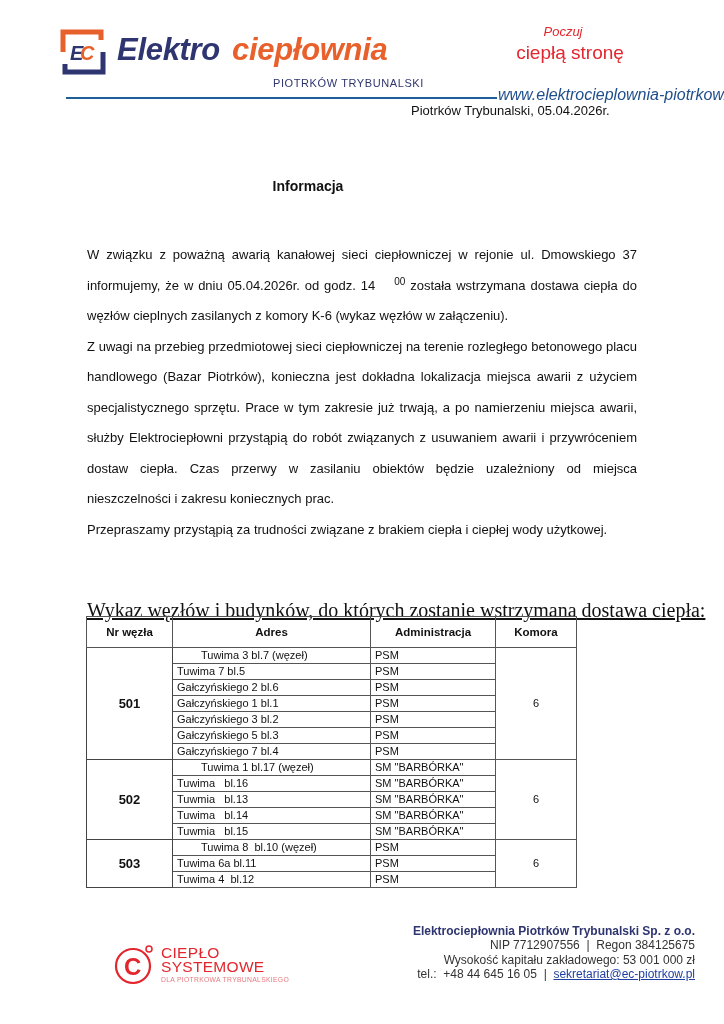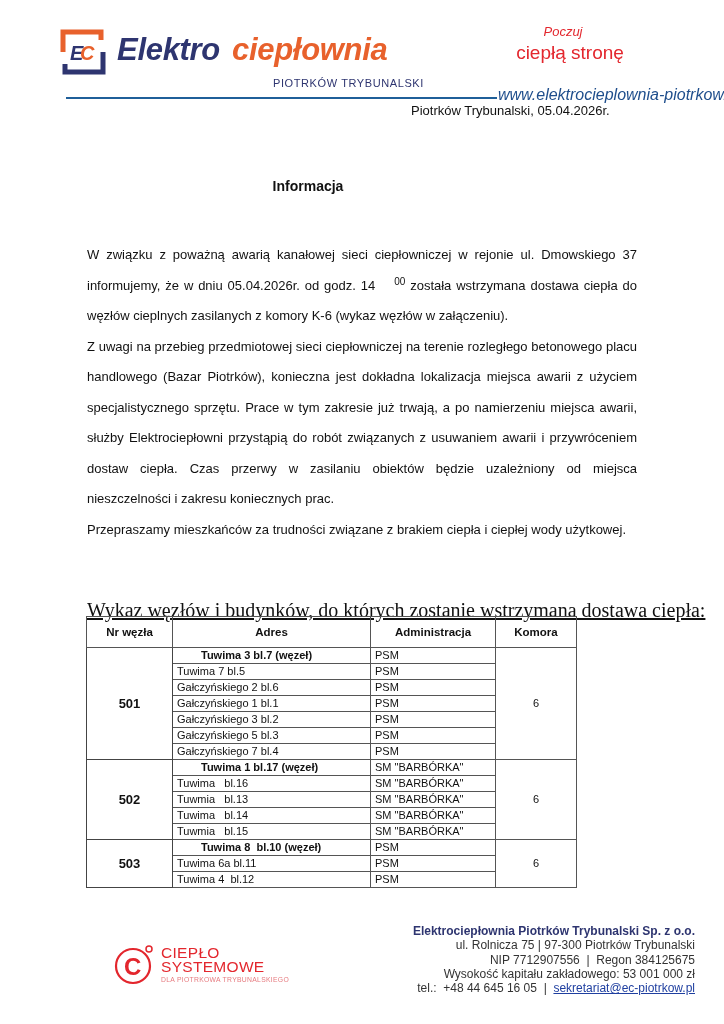--- a/index.html
+++ b/index.html
@@ -31,21 +31,21 @@
   .list-caption { position: absolute; left: 87px; top: 599px; font-family: "Liberation Serif", serif; font-size: 20px; text-decoration: underline; white-space: nowrap; }
 
   
   table.nodes { position: absolute; left: 86px; top: 616px; border-collapse: collapse; font-size: 11px; }
   table.nodes th, table.nodes td { border: 1px solid #555; padding: 0 4px; height: 15px; line-height: 15px; }
   table.nodes th { height: 30px; font-size: 11.5px; font-weight: bold; text-align: center; }
   table.nodes td.node { text-align: center; font-weight: bold; font-size: 13px; width: 77px; border-color: #444; }
   table.nodes td.addr { width: 165px; }
   table.nodes td.adm { width: 116px; }
   table.nodes td.kom { width: 72px; text-align: center; }
-  table.nodes td.bold { font-weight: bold; padding-left: 28px; }
+  table.nodes td.bold { font-weight: normal; padding-left: 28px; }
   .c-node { width: 77px; } .c-addr { width: 165px; } .c-adm { width: 116px; } .c-kom { width: 72px; }
 
   
   .footer-logo { position: absolute; left: 113px; top: 943px; width: 200px; height: 50px; }
   .fl-mark { position: absolute; left: 0; top: 0; }
   .fl-t1, .fl-t2 { position: absolute; left: 48px; font-size: 15.5px; color: #e3262d; letter-spacing: 0.3px; line-height: 15px; white-space: nowrap; }
   .fl-t1 { top: 2px; } .fl-t2 { top: 16px; }
   .fl-t3 { position: absolute; left: 48px; top: 33px; font-size: 6.8px; color: #e67a7f; letter-spacing: 0.3px; white-space: nowrap; }
 
   .company { position: absolute; right: 29px; top: 924px; text-align: right; font-size: 12px; line-height: 14.3px; color: #333; }
@@ -75,21 +75,21 @@
 
 <div class="rule"></div>
 <div class="website">www.elektrocieplownia-piotrkow.pl</div>
 <div class="place-date">Piotrków Trybunalski, 05.04.2026r.</div>
 
 <div class="title">Informacja</div>
 
 <div class="body">
   <p><span>W związku z poważną awarią kanałowej sieci ciepłowniczej w rejonie ul. Dmowskiego 37 informujemy, że w dniu 05.04.2026r. od godz. 14</span><sup>00</sup><span> została wstrzymana dostawa ciepła do węzłów cieplnych zasilanych z komory K-6 (wykaz węzłów w załączeniu).</span></p>
   <p>Z uwagi na przebieg przedmiotowej sieci ciepłowniczej na terenie rozległego betonowego placu handlowego (Bazar Piotrków), konieczna jest dokładna lokalizacja miejsca awarii z użyciem specjalistycznego sprzętu. Prace w tym zakresie już trwają, a po namierzeniu miejsca awarii, służby Elektrociepłowni przystąpią do robót związanych z usuwaniem awarii i przywróceniem dostaw ciepła. Czas przerwy w zasilaniu obiektów będzie uzależniony od miejsca nieszczelności i zakresu koniecznych prac.</p>
-  <p>Przepraszamy mieszkańców za trudności związane z brakiem ciepła i ciepłej wody użytkowej.</p>
+  <p>Przepraszamy przystąpią za trudności związane z brakiem ciepła i ciepłej wody użytkowej.</p>
 </div>
 
 <div class="list-caption">Wykaz węzłów i budynków, do których zostanie wstrzymana dostawa ciepła:</div>
 
 <table class="nodes">
   <colgroup>
       <col class="c-node">
       <col class="c-addr">
       <col class="c-adm">
       <col class="c-kom">
@@ -181,17 +181,16 @@
     <circle cx="36" cy="6" r="3" fill="#ffffff" stroke="#e3262d" stroke-width="1.5"></circle>
     <text x="11" y="32" font-family="Liberation Sans, sans-serif" font-size="24" font-weight="bold" fill="#e3262d">C</text>
   </svg>
   <div class="fl-t1">CIEPŁO</div>
   <div class="fl-t2">SYSTEMOWE</div>
   <div class="fl-t3">DLA PIOTRKOWA TRYBUNALSKIEGO</div>
 </div>
 
 <div class="company">
   <div class="name">Elektrociepłownia Piotrków Trybunalski Sp. z o.o.</div>
-  <div>ul. Rolnicza 75 | 97-300 Piotrków Trybunalski</div>
   <div style="white-space:pre">NIP 7712907556  |  Regon 384125675</div>
   <div>Wysokość kapitału zakładowego: 53 001 000 zł</div>
   <div><span style="white-space:pre">tel.:  +48 44 645 16 05  |  </span><a>sekretariat@ec-piotrkow.pl</a></div>
 </div>
 
 </body></html>

